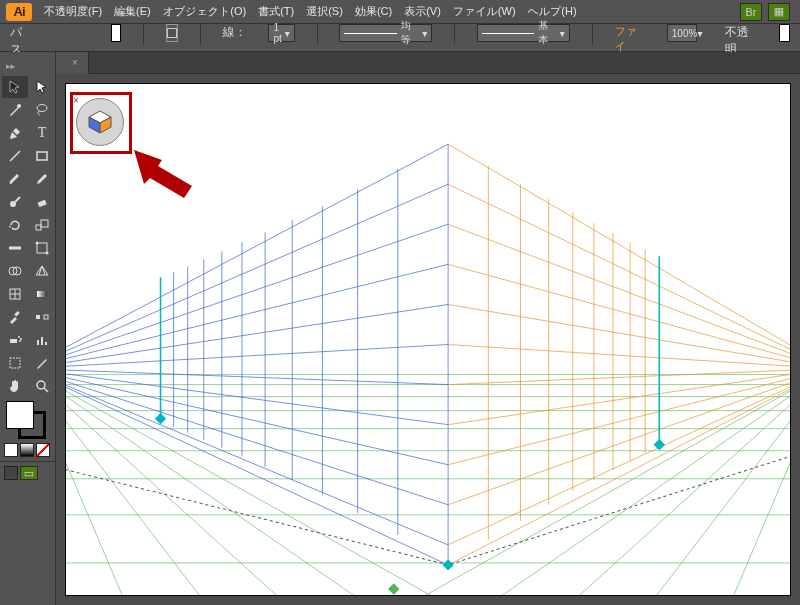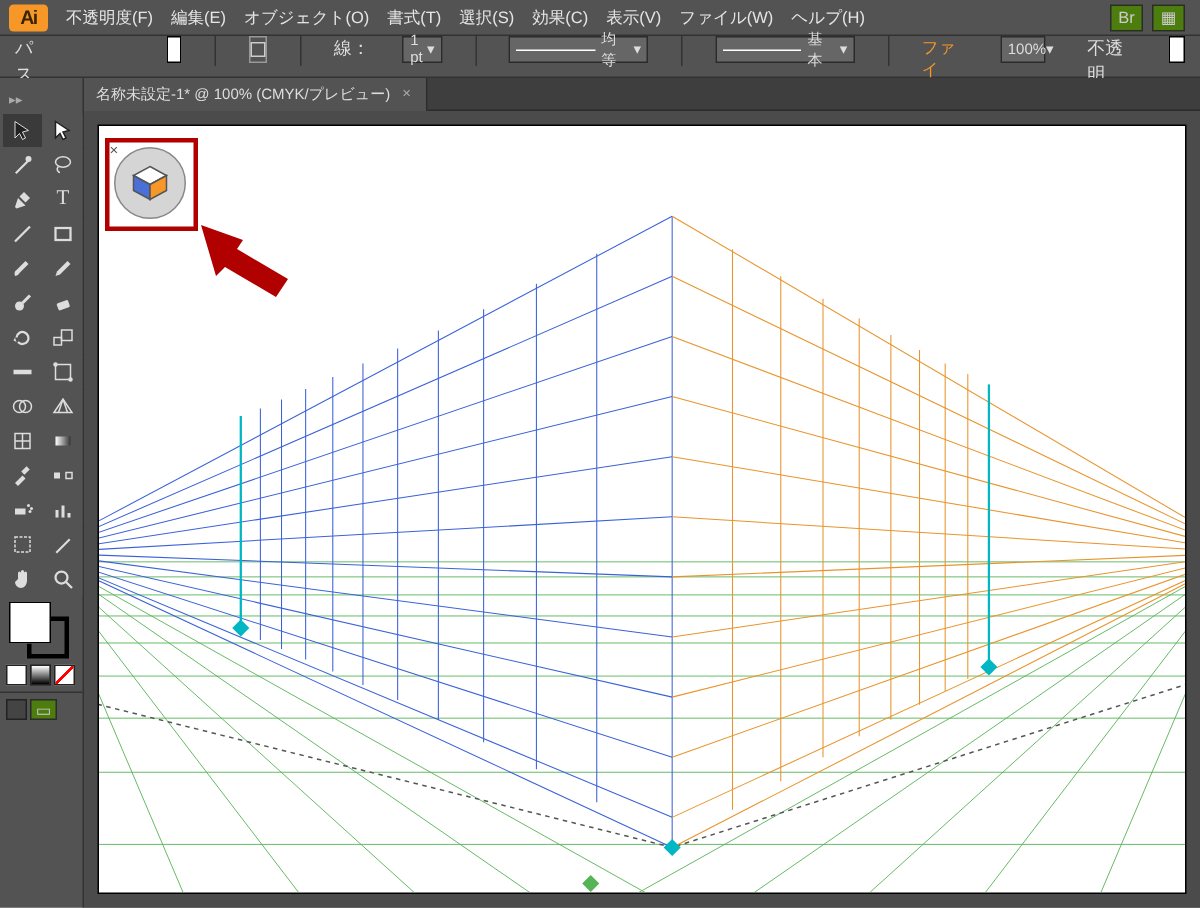--- a/index.html
+++ b/index.html
@@ -295,21 +295,20 @@
     </div>
     <div class="screen-row">
       <div class="mini" style="background:#444"></div>
       <div class="sq-btn" style="width:18px;height:14px">▭</div>
     </div>
   </div>
 
   <div class="docarea">
     <div class="tabstrip">
       <div class="tab">
-        <span>名称未設定-1* @ 100% (CMYK/プレビュー)</span>
         <span class="x">×</span>
       </div>
     </div>
     <div class="canvas-wrap">
       <div class="artboard">
         
         <svg width="100%" height="100%" viewBox="0 0 720 510" preserveAspectRatio="none">
 
           <g stroke="#56b356" stroke-width="0.6">
             <line x1="-100" y1="290" x2="820" y2="290"></line>

